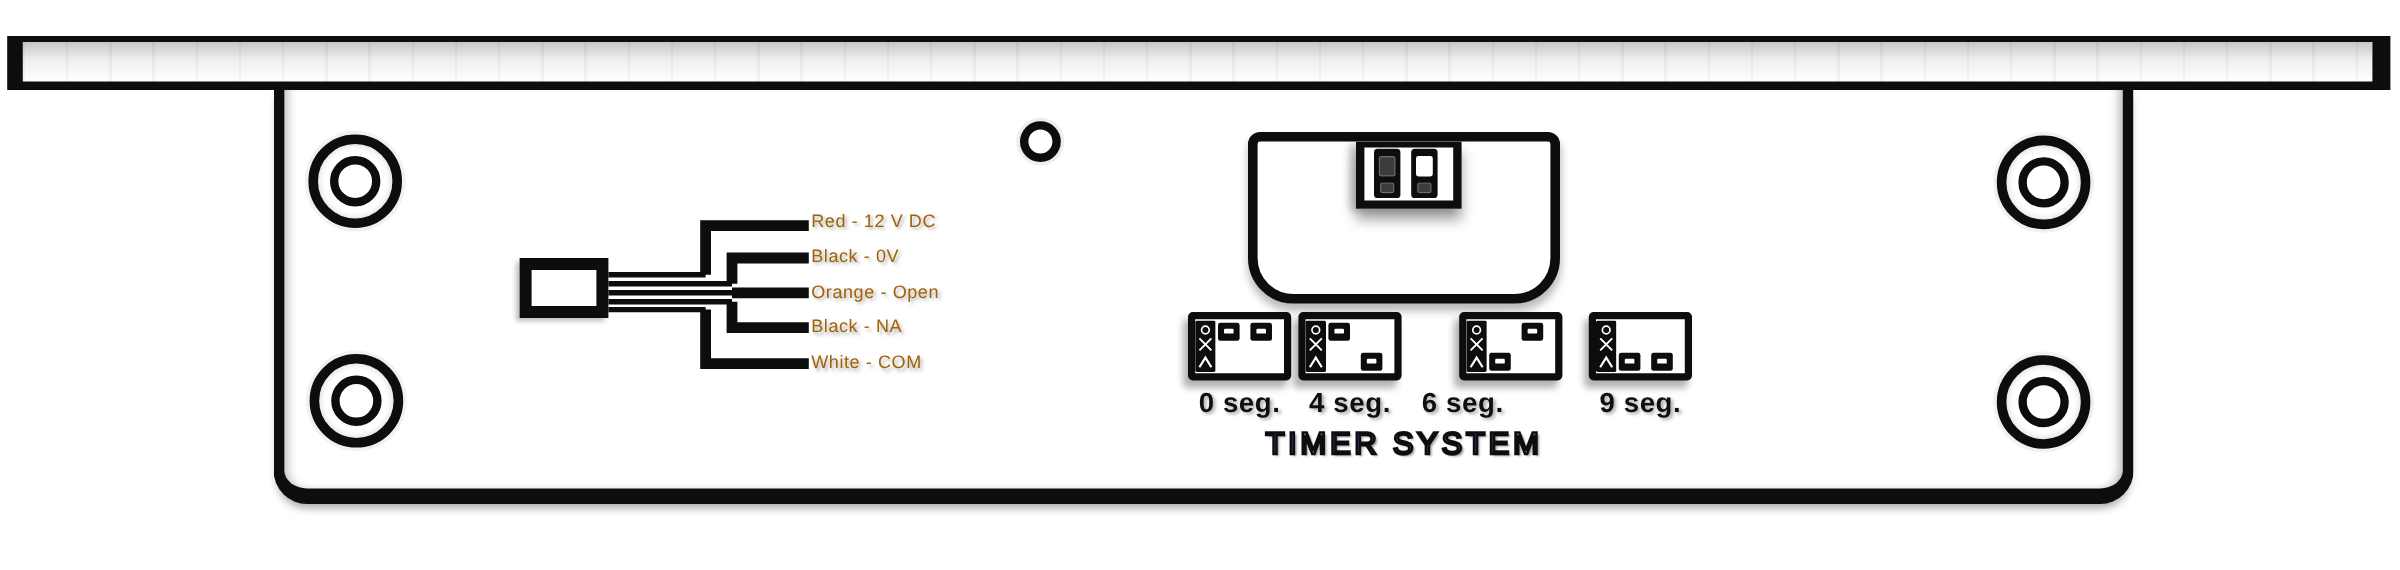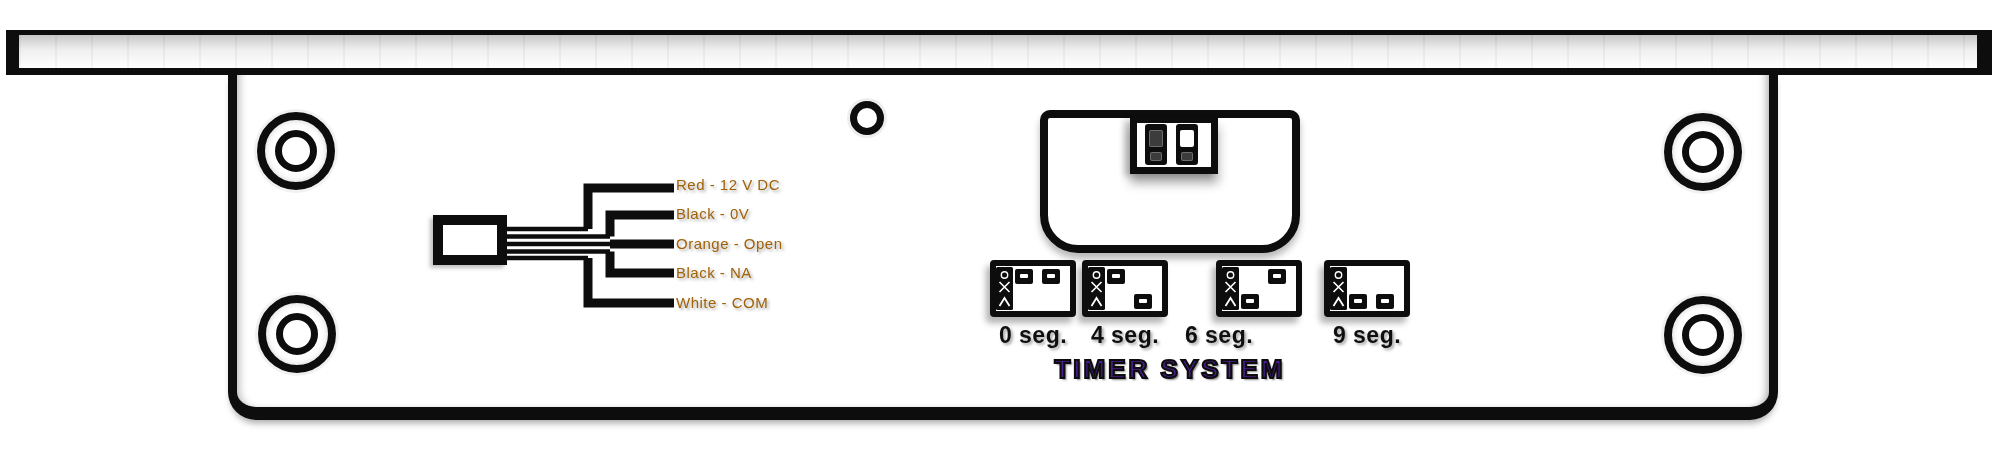--- a/index.html
+++ b/index.html
@@ -89,21 +89,21 @@
   .jc0 { left:19px; } .jc1 { left:46px; }
   .jcell.top { top:3px; } .jcell.bottom { top:28px; }
   .optlabel {
     position:absolute; top:62px; left:-10px; width:106px; text-align:center;
     font-size:23px; font-weight:800; color:#0f0f0f; letter-spacing:0.5px;
     text-shadow:2px 2px 3px rgba(130,130,130,0.7);
   }
 
   .timer-title {
     position:absolute; left:1020px; top:354px; width:300px; text-align:center; z-index:3;
-    font-size:26px; font-weight:700; letter-spacing:3px; color:#4c1d95;
+    font-size:26px; font-weight:400; letter-spacing:3px; color:#8b5cf6;
     -webkit-text-stroke:2.2px #0d0d0d;
     text-shadow:2px 2px 2px rgba(110,110,110,0.8);
   }
 </style>
 </head>
 <body>
 
 <div class="stage">
 
   <div class="top-bar"></div>

